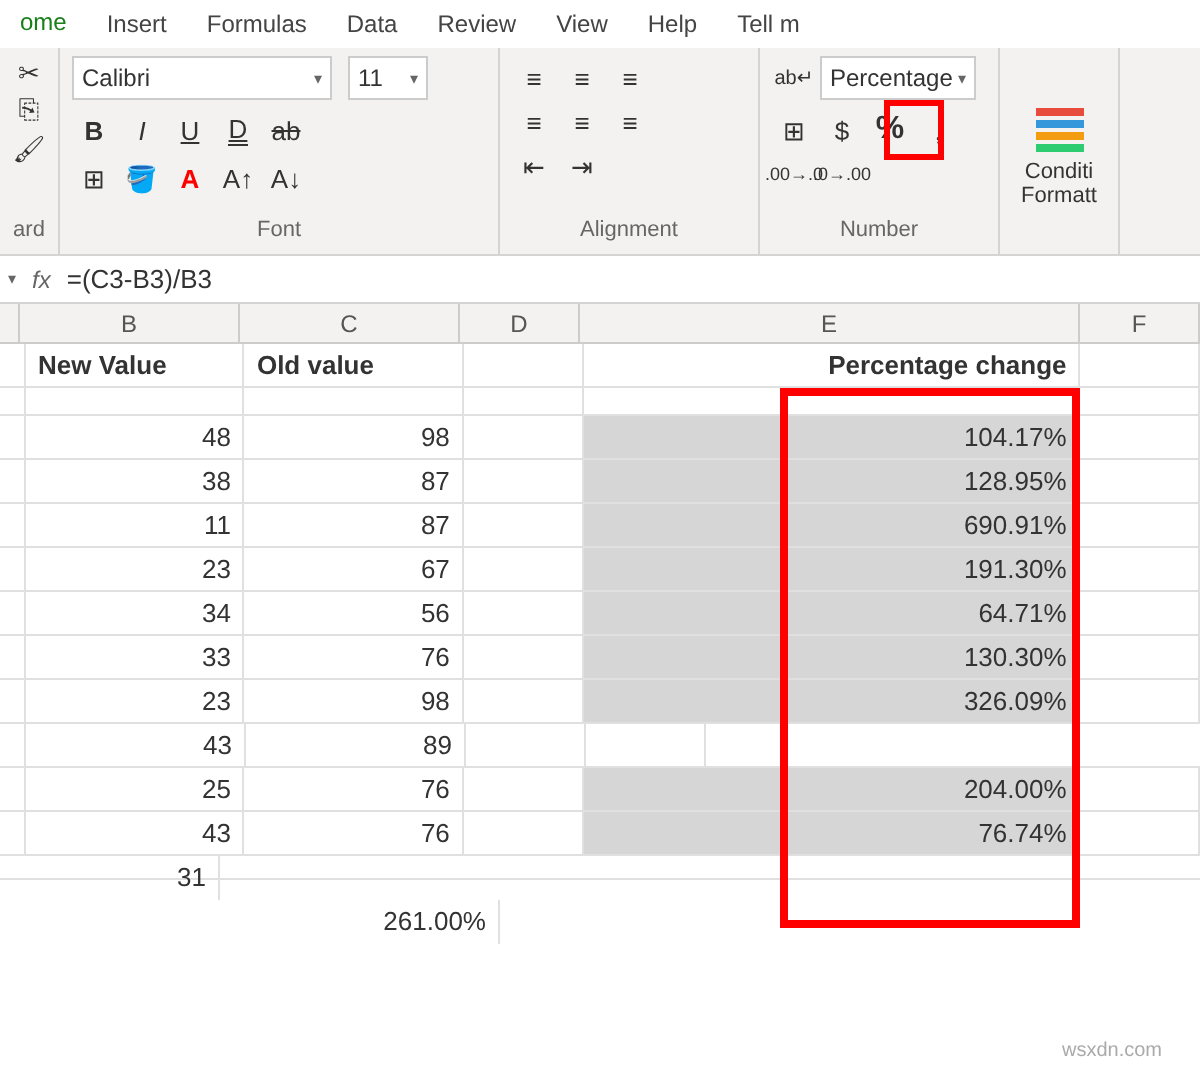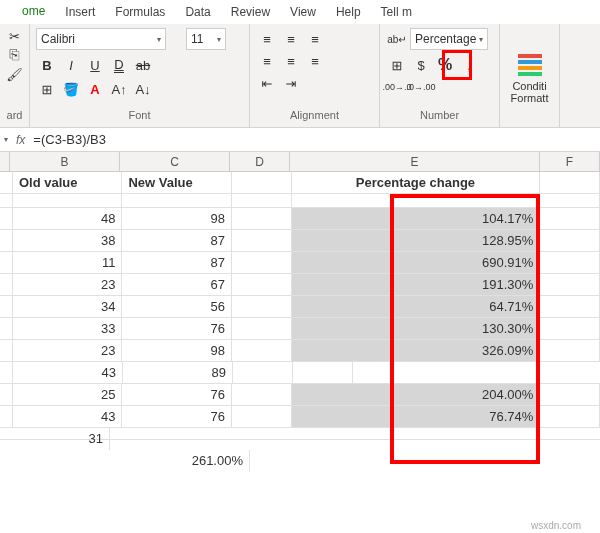--- a/index.html
+++ b/index.html
@@ -1,27 +1,27 @@
 <!DOCTYPE html>
 <html><head>
 <meta charset="utf-8">
 <style>
 *{box-sizing:border-box;margin:0;padding:0;font-family:'Segoe UI',Arial,sans-serif}
 body{background:#fff;width:600px;height:533px;overflow:hidden;font-size:12px;color:#333}
-.ribbon-tabs{height:24px;display:flex;align-items:center;padding-left:12px}
+.ribbon-tabs{height:24px;display:flex;align-items:center;padding-left:0}
 .tab{padding:4px 10px;font-size:12px;color:#444;cursor:pointer}
 .tab.active{background:#fff;color:#1a7e1a;border-bottom:2px solid #fff}
 .ribbon{height:104px;background:#f3f2f1;border-bottom:1px solid #d4d4d4;display:flex}
 .group{border-right:1px solid #d4d4d4;padding:4px 6px;display:flex;flex-direction:column;justify-content:space-between;height:100%}
 .group-label{text-align:center;font-size:11px;color:#666;padding-bottom:2px}
 .clip{width:30px}
 .clip .gc{display:flex;flex-direction:column;gap:3px;align-items:center}
 .ic{width:16px;height:16px;display:inline-flex;align-items:center;justify-content:center;font-size:13px}
 .font-group{width:220px}
-.fontrow1{display:flex;gap:20px;align-items:center}
+.fontrow1{display:flex;gap:8px;align-items:center}
 .sel{border:1px solid #ccc;background:#fff;height:22px;font-size:12px;padding:0 4px;display:flex;align-items:center;justify-content:space-between}
 .sel.fontname{width:130px}
 .sel.fontsize{width:40px}
 .chev{font-size:8px;color:#666}
 .fontrow2{display:flex;gap:2px;align-items:center;margin-top:4px}
 .btn{width:22px;height:22px;display:flex;align-items:center;justify-content:center;font-size:13px;cursor:pointer}
 .fontrow3{display:flex;gap:2px;align-items:center;margin-top:2px}
 .align-group{width:130px}
 .alignrow{display:flex;gap:2px}
 .num-group{width:120px;position:relative}
@@ -44,21 +44,21 @@
 .ch.g{width:10px}
 .row{display:flex;height:22px;border-bottom:1px solid #e0e0e0}
 .cell{border-right:1px solid #e0e0e0;padding:0 6px;line-height:22px;font-size:13px}
 .cell.b{width:110px;text-align:right}
 .cell.c{width:110px;text-align:right}
 .cell.d{width:60px}
 .cell.e{width:250px;text-align:right}
 .cell.f{width:60px}
 .cell.g{width:10px}
 .hdr-row .cell{font-weight:bold;text-align:left}
-.hdr-row .cell.e{text-align:center}
+.hdr-row .cell.e{text-align:right}
 .sel-range{background:#d6d6d6}
 .redbox2{position:absolute;border:4px solid red;left:390px;top:42px;width:150px;height:270px;pointer-events:none}
 .wm{position:absolute;bottom:2px;right:19px;font-size:10px;color:#aaa}
 </style>
 </head>
 <body>
 
 <div class="ribbon-tabs">
   <div class="tab active">ome</div>
   <div class="tab">Insert</div>
@@ -193,22 +193,22 @@
     <div class="ch g"></div>
     <div class="ch b">B</div>
     <div class="ch c">C</div>
     <div class="ch d">D</div>
     <div class="ch e">E</div>
     <div class="ch f">F</div>
   </div>
 
   <div class="row hdr-row">
     <div class="cell g"></div>
+    <div class="cell c">New Value</div>
     <div class="cell b">Old value</div>
-    <div class="cell c">New Value</div>
     <div class="cell d"></div>
     <div class="cell e">Percentage change</div>
     <div class="cell f"></div>
   </div>
   <div class="row" style="height:14px">
     <div class="cell g"></div>
       <div class="cell b"></div>
       <div class="cell c"></div>
       <div class="cell d"></div>
       <div class="cell e"></div>

